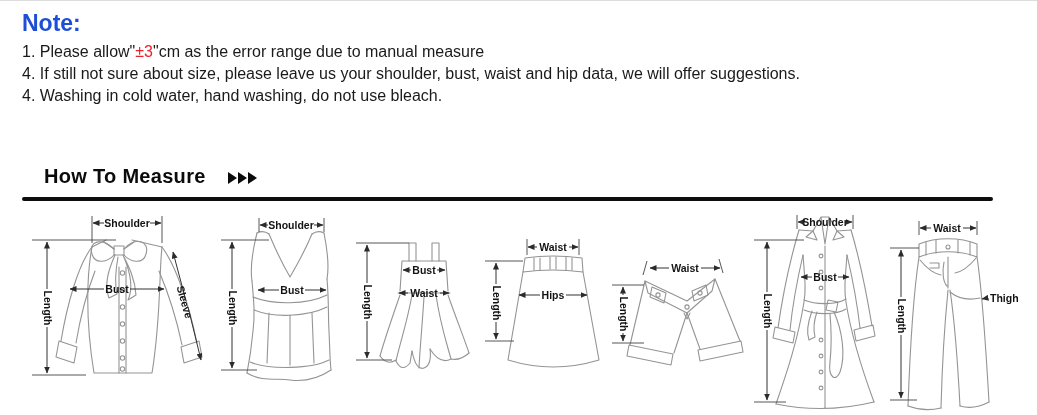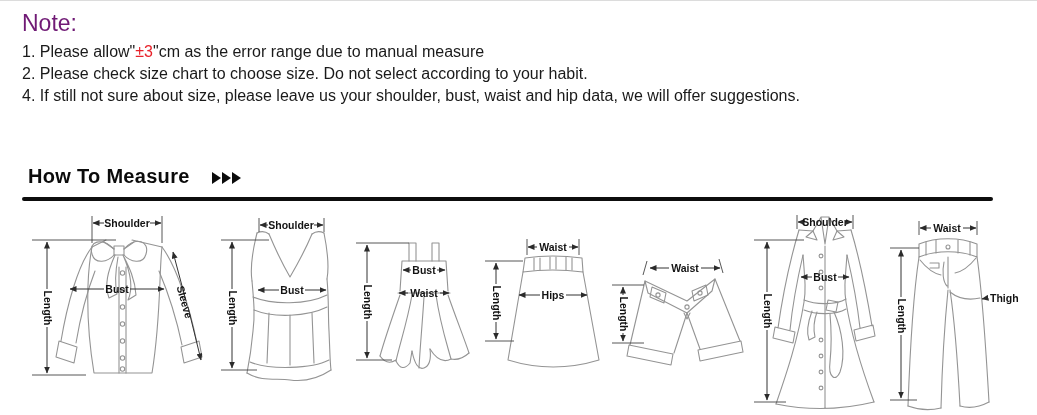--- a/index.html
+++ b/index.html
@@ -1,25 +1,25 @@
 <!DOCTYPE html>
 <html><head>
 <meta charset="utf-8">
 <style>
   html,body{margin:0;padding:0;background:#fff;}
   body{width:1037px;height:415px;position:relative;overflow:hidden;
        font-family:"Liberation Sans",sans-serif;color:#141414;}
   .top-border{position:absolute;left:0;top:0;width:100%;height:1px;background:#dcdcdc;}
   
   .note{position:absolute;left:22px;top:10px;width:980px;}
-  .note h1{margin:0 0 4px 0;font-size:23px;font-weight:400;letter-spacing:0;color:#701a75;}
+  .note h1{margin:0 0 4px 0;font-size:23px;font-weight:700;letter-spacing:0;color:#1d4ed8;}
   .note p{margin:0;font-size:16px;line-height:22px;color:#1a1a1a;}
   .hl{font-weight:400;}
   
-  .htm{position:absolute;left:28px;top:165px;display:flex;align-items:center;gap:22px;justify-content:space-between;}
+  .htm{position:absolute;left:44px;top:165px;display:flex;align-items:center;gap:22px;justify-content:space-between;}
   .htm .title{font-size:20px;font-weight:800;letter-spacing:.3px;color:#0b0b0b;}
   .chev{display:inline-flex;gap:1px;margin-top:2px;}
   .chev i{display:block;width:0;height:0;border-left:9px solid #0b0b0b;
           border-top:6px solid transparent;border-bottom:6px solid transparent;}
   .rule{position:absolute;left:22px;top:197px;width:971px;height:4px;background:#0d0d0d;border-radius:2px;}
   
   .diagrams{position:absolute;left:4px;top:0;width:1037px;height:415px;}
   .diagrams svg{position:absolute;overflow:visible;}
   .g{fill:none;stroke:#949494;stroke-width:1.1;stroke-linecap:round;stroke-linejoin:round;}
   .a{fill:none;stroke:#333;stroke-width:1;}
@@ -27,22 +27,22 @@
   .t{font:bold 10.5px "Liberation Sans",sans-serif;fill:#131313;}
 </style>
 </head>
 <body>
 
 <div class="top-border"></div>
 
 <div class="note">
   <h1>Note:</h1>
   <p><span>1. Please allow"</span><span class="hl" style="color:#e8222a">±3</span><span>"cm as the error range due to manual measure</span></p>
-  <p>2. Please check size chart to choose size. Do not select according to your habit.</p>
   <p>4. If still not sure about size, please leave us your shoulder, bust, waist and hip data, we will offer suggestions.</p>
+  <p>4. Washing in cold water, hand washing, do not use bleach.</p>
 </div>
 
 <div class="htm">
   <span class="title">How To Measure</span>
   <span class="chev">
       <i></i>
       <i></i>
       <i></i>
     </span>
 </div>

